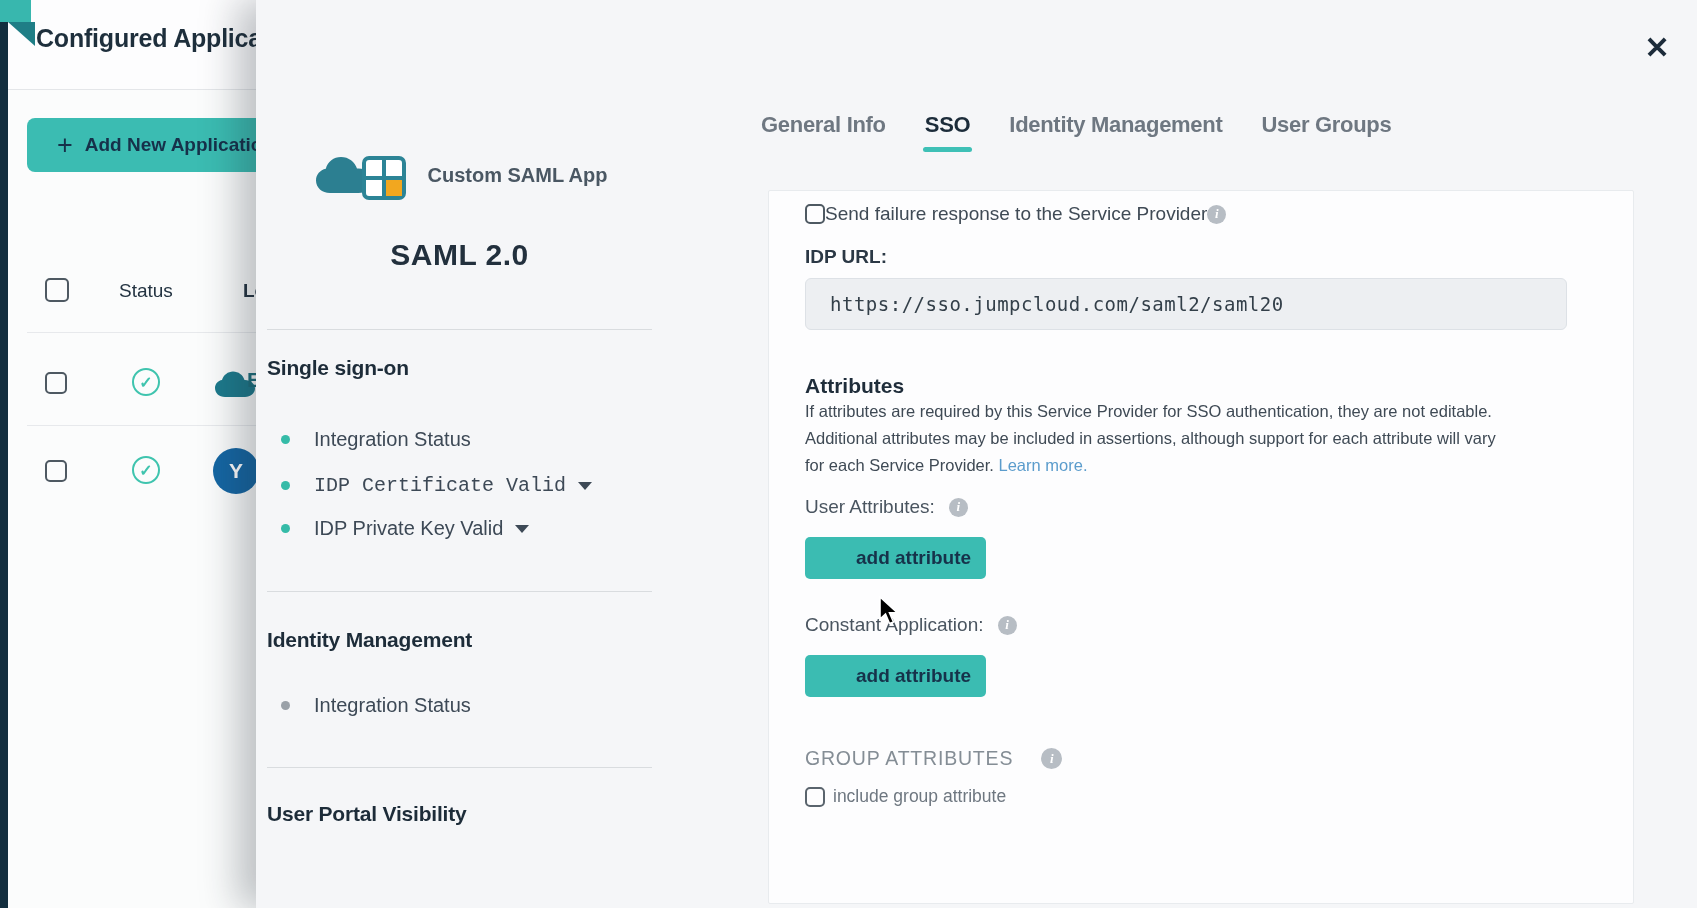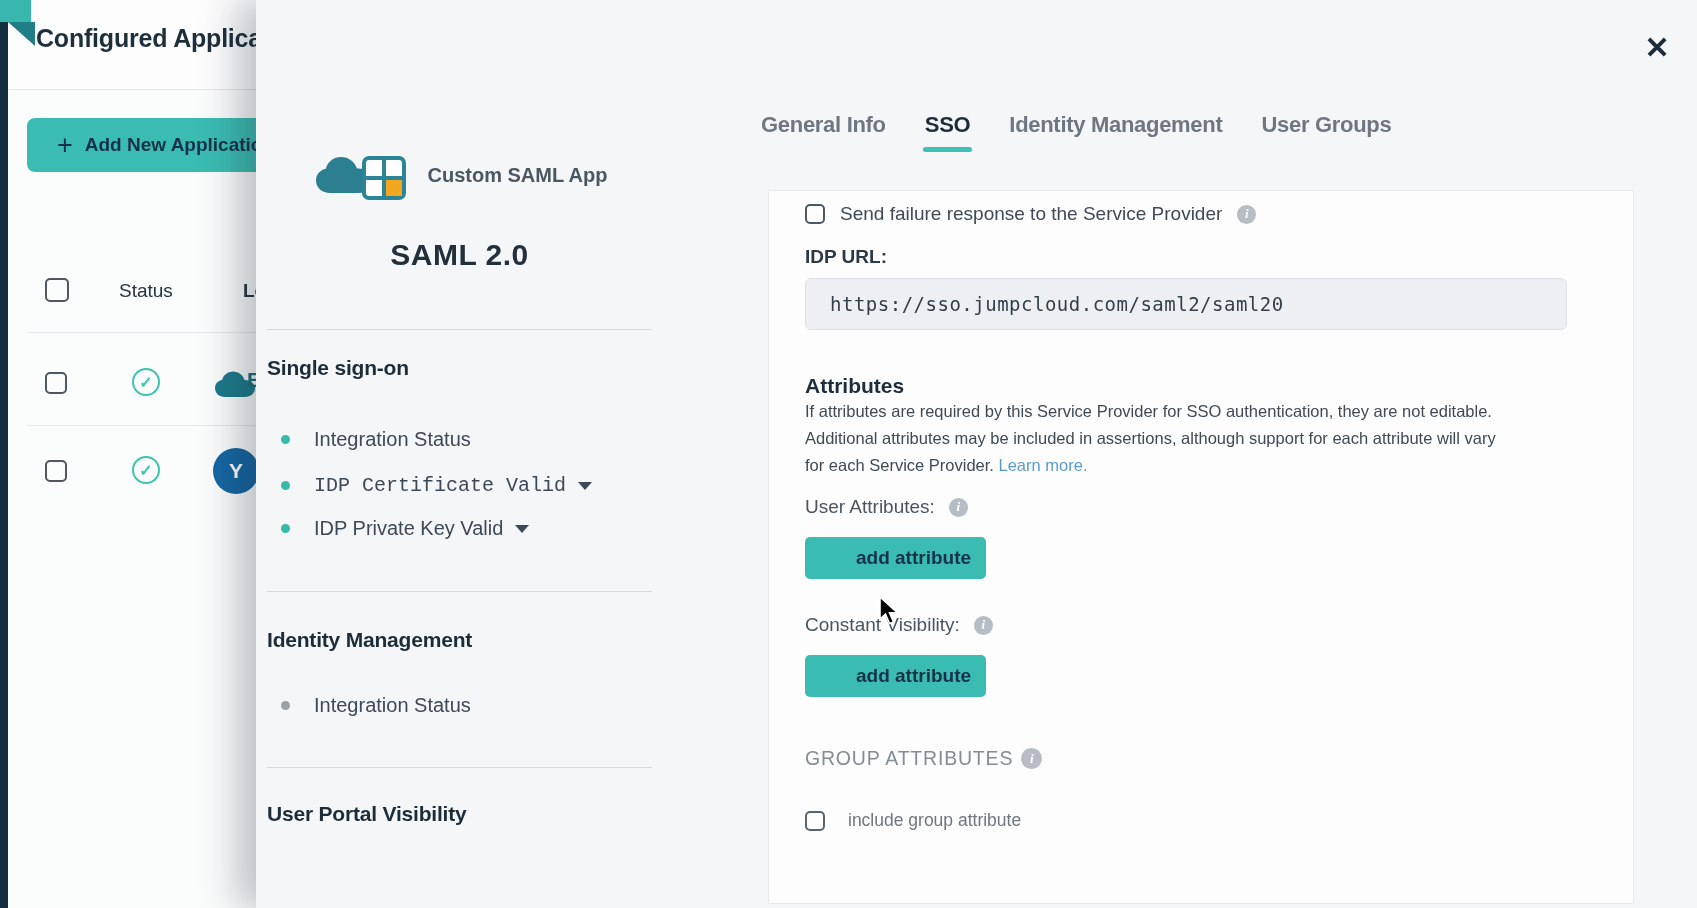--- a/index.html
+++ b/index.html
@@ -78,43 +78,43 @@
   .li-im { margin-top:42px; }
   .hr-3 { margin-top:50px; }
   .h3-upv { margin-top:34px; }
   .caret { display:inline-block; width:0; height:0; margin-left:12px;
     border-left:7px solid transparent; border-right:7px solid transparent;
     border-top:8px solid #3d4956; cursor:pointer; }
 
   
   .content { position:absolute; left:512px; top:190px; width:866px; height:714px;
     background:#fdfdfe; border:1px solid #e8ebee; border-radius:2px; padding:0 36px; }
-  .check-row { display:flex; align-items:center; gap:15px; }
+  .check-row { display:flex; align-items:center; }
   .row-failure { margin-top:12px; }
   .check-row .label { font-size:19px; color:#3f4a55; }
   .info-i { display:inline-flex; width:19px; height:19px; border-radius:50%; background:#b7bdc4;
     color:#fff; font-size:13px; font-weight:700; font-style:italic;
     align-items:center; justify-content:center; cursor:pointer;
     font-family:"Liberation Serif", serif; flex:0 0 auto; }
   .idp-label { margin-top:21px; font-size:19px; font-weight:700; color:#2b3845; }
   .idp-input { margin-top:10px; display:block; width:calc(100% - 30px); height:52px;
     background:#edeff2; border:1px solid #dde1e6; border-radius:6px; padding:0 24px;
     font-family:"DejaVu Sans Mono", monospace; font-size:19px; color:#333f49; letter-spacing:0.5px; }
   .attrs-h { margin-top:44px; font-size:21px; font-weight:800; color:#1f2d3a; }
   .attrs-p { width:706px; font-size:16.5px; line-height:27px; color:#3f4a55; }
   .learn-more { color:#5b9ccc; text-decoration:none; cursor:pointer; }
   .attr-label-row { display:flex; align-items:center; gap:14px; font-size:19px; color:#4a5560; }
   .row-user-attrs { margin-top:17px; }
   .add-attr-btn { display:block; margin-top:19px; width:181px; height:42px; background:#3bbcb2;
     border:none; border-radius:5px; color:#16324a; font-size:19px; font-weight:700;
     font-family:inherit; cursor:pointer;padding-left:36px; }
   .row-const-attrs { margin-top:35px; }
-  .group-attrs-row { margin-top:50px; display:flex; align-items:center; gap:8px; }
+  .group-attrs-row { margin-top:50px; display:flex; align-items:center; gap:28px; }
   .group-attrs-label { font-size:19.5px; color:#848d95; letter-spacing:0.8px; }
-  .row-include { margin-top:40px; }
+  .row-include { margin-top:16px; }
   .row-include .cb { width:20px; height:20px; border-color:#5a646d; }
   .row-include .label { font-size:17.5px; color:#6e7780; margin-left:8px; }
   .cursor-svg { position:absolute; left:622px; top:596px; pointer-events:none; }
 </style>
 </head>
 <body>
 
 <div class="stage">
 
   <div class="page">
@@ -223,21 +223,21 @@
       <div class="attrs-h">Attributes</div>
       <p class="attrs-p"><span>If attributes are required by this Service Provider for SSO authentication, they are not editable. Additional attributes may be included in assertions, although support for each attribute will vary for each Service Provider. </span><a class="learn-more">Learn more.</a></p>
 
       <div class="attr-label-row row-user-attrs">
         <span>User Attributes:</span>
         <span class="info-i">i</span>
       </div>
       <button class="add-attr-btn">add attribute</button>
 
       <div class="attr-label-row row-const-attrs">
-        <span>Constant Visibility:</span>
+        <span>Constant Application:</span>
         <span class="info-i">i</span>
       </div>
       <button class="add-attr-btn">add attribute</button>
 
       <div class="group-attrs-row">
         <span class="group-attrs-label">GROUP ATTRIBUTES</span>
         <span class="info-i" style="width:21px;height:21px;">i</span>
       </div>
 
       <div class="check-row row-include">

